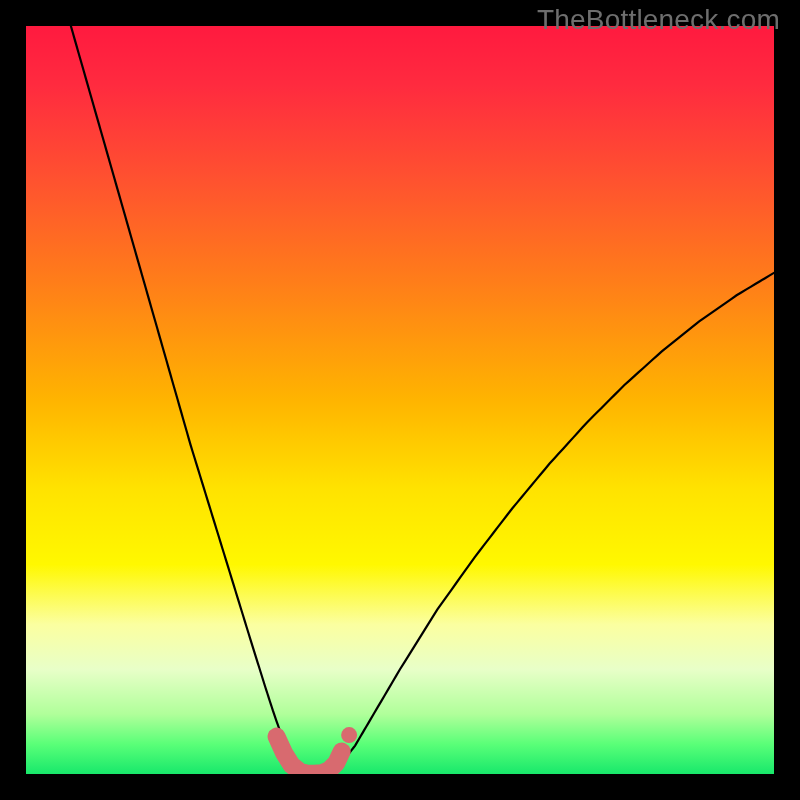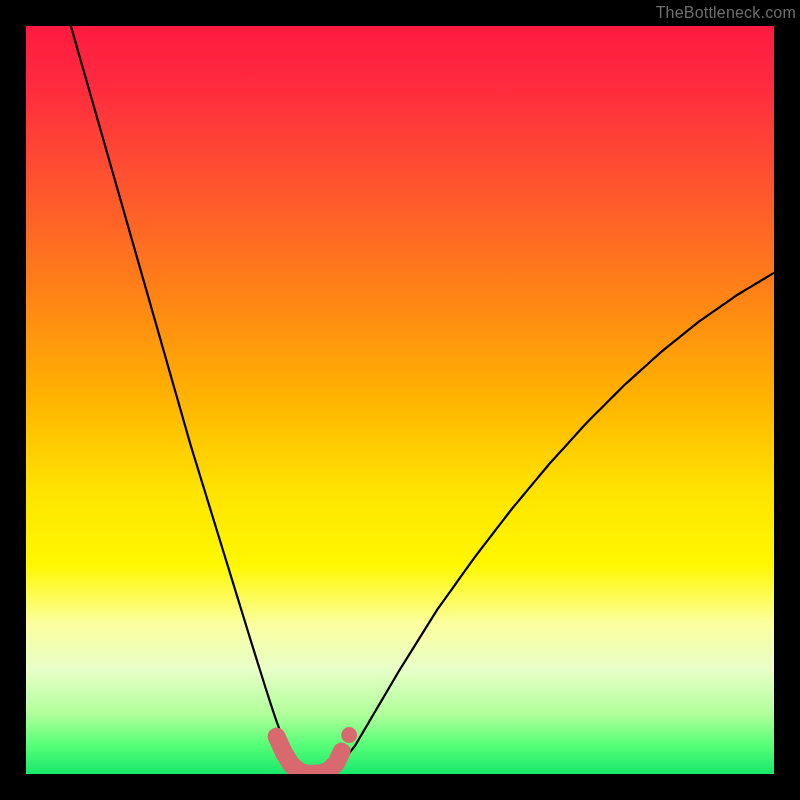--- a/index.html
+++ b/index.html
@@ -22,23 +22,23 @@
   .plot {
     position: absolute;
     left: 26px;
     top: 26px;
     width: 748px;
     height: 748px;
   }
   .watermark {
     position: absolute;
     top: 4px;
-    right: 4px;
+    right: 20px;
     color: #6e6e6e;
-    font-size: 16px;
+    font-size: 28px;
     font-weight: 500;
     letter-spacing: 0.2px;
     user-select: none;
   }
   svg { display: block; }
 </style>
 </head>
 <body>
 
 <div class="frame">

